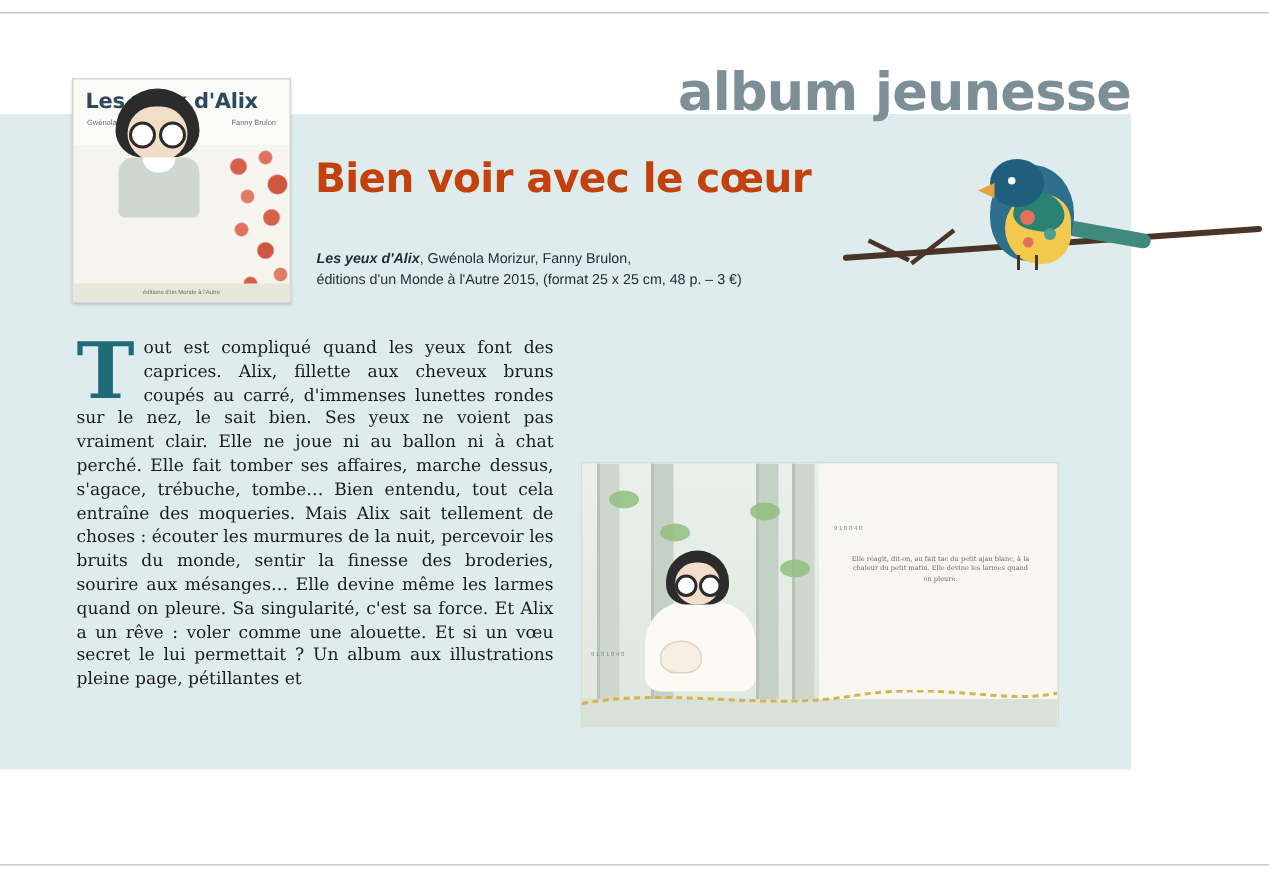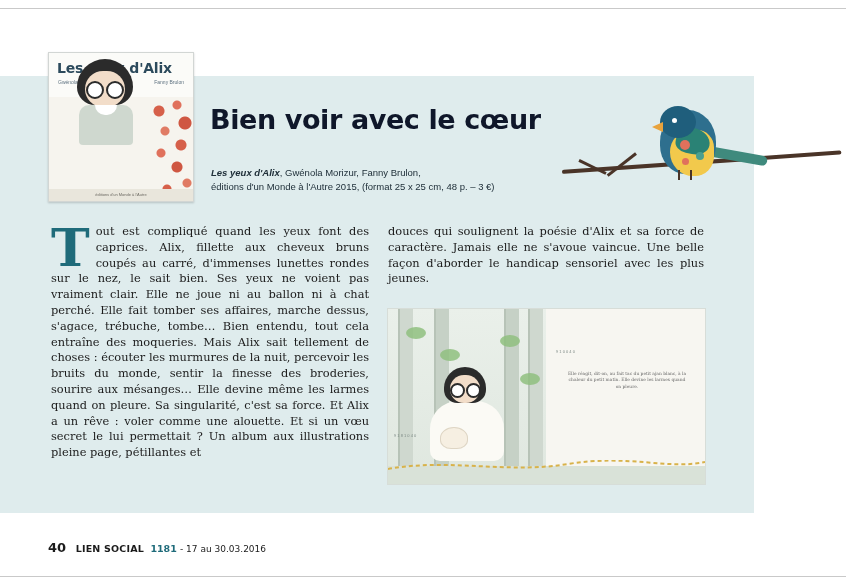--- a/index.html
+++ b/index.html
@@ -176,21 +176,21 @@
   }
 
   
   .headline {
     position: absolute;
     left: 210px;
     top: 104px;
     font-family: "DejaVu Sans", sans-serif;
     font-weight: bold;
     font-size: 27px;
-    color: #0f172a;
+    color: #c2410c;
     letter-spacing: -0.4px;
     white-space: nowrap;
   }
 
   
   .credits {
     position: absolute;
     left: 211px;
     top: 166px;
     width: 330px;
@@ -480,20 +480,21 @@
 </head>
 <body>
 
 <div class="page">
 
   <div class="rule-top"></div>
   <div class="rule-bottom"></div>
 
   <div class="tint"></div>
 
+  <div class="kicker">album jeunesse</div>
 
   <div class="cover">
     <div class="cover-top"></div>
     <div class="cover-title">Les yeux d'Alix</div>
     <div class="cover-sub">Gwénola Morizur</div>
     <div class="cover-sub2">Fanny Brulon</div>
     <div class="cover-art">
       <div class="foliage"></div>
     </div>
     <div class="girl-hair"></div>
@@ -527,23 +528,20 @@
     <div class="bird-eye"></div>
     <div class="bird-beak"></div>
     <div class="bird-leg1"></div>
     <div class="bird-leg2"></div>
   </div>
 
   <div class="col col-left">
     <span class="dropcap">T</span><span>out est compliqué quand les yeux font des caprices. Alix, fillette aux cheveux bruns coupés au carré, d'immenses lunettes rondes sur le nez, le sait bien. Ses yeux ne voient pas vraiment clair. Elle ne joue ni au ballon ni à chat perché. Elle fait tomber ses affaires, marche dessus, s'agace, trébuche, tombe… Bien entendu, tout cela entraîne des moqueries. Mais Alix sait tellement de choses : écouter les murmures de la nuit, percevoir les bruits du monde, sentir la finesse des broderies, sourire aux mésanges… Elle devine même les larmes quand on pleure. Sa singularité, c'est sa force. Et Alix a un rêve : voler comme une alouette. Et si un vœu secret le lui permettait ? Un album aux illustrations pleine page, pétillantes et</span>
   </div>
 
-  <div class="col col-right">
-    <span>douces qui soulignent la poésie d'Alix et sa force de caractère. Jamais elle ne s'avoue vaincue. Une belle façon d'aborder le handicap sensoriel avec les plus jeunes.</span>
-  </div>
 
 
   <div class="spread">
     <div class="spread-left"></div>
     <div class="spread-right"></div>
     <div class="trunk tr1"></div>
     <div class="trunk tr2"></div>
     <div class="trunk tr3"></div>
     <div class="trunk tr4"></div>
     <div class="leaf" style="left:18px;top:18px;"></div>
@@ -558,20 +556,14 @@
     <div class="bird-small"></div>
     <div class="spread-text">Elle réagit, dit-on, au fait tac du petit ajan blanc, à la chaleur du petit matin. Elle devine les larmes quand on pleure.</div>
     <div class="tag" style="left:6px;top:124px;">9 1 8 1 0 4 0</div>
     <div class="tag" style="left:168px;top:40px;">9 1 0 0 4 0</div>
     <div class="ground"></div>
     <svg class="rope" viewBox="0 0 317 12" preserveAspectRatio="none">
       <path d="M0 9 C 60 -2, 120 14, 180 4 S 280 10, 317 2" fill="none" stroke="#d8b24a" stroke-width="2" stroke-dasharray="4 3"></path>
     </svg>
   </div>
 
-  <div class="footer">
-    <span class="folio">40</span>
-    &nbsp;&nbsp;<span class="pub">LIEN SOCIAL</span>
-    &nbsp;<span class="issue">1181</span>
-    <span class="dateline">- 17 au 30.03.2016</span>
-  </div>
 
 </div>
 
 </body></html>

